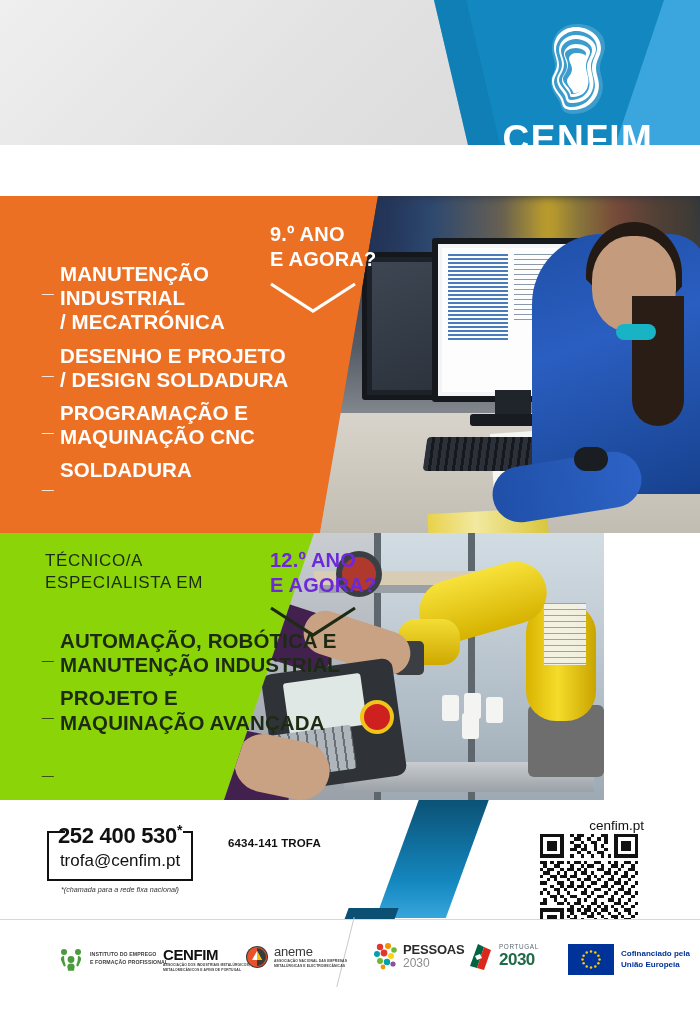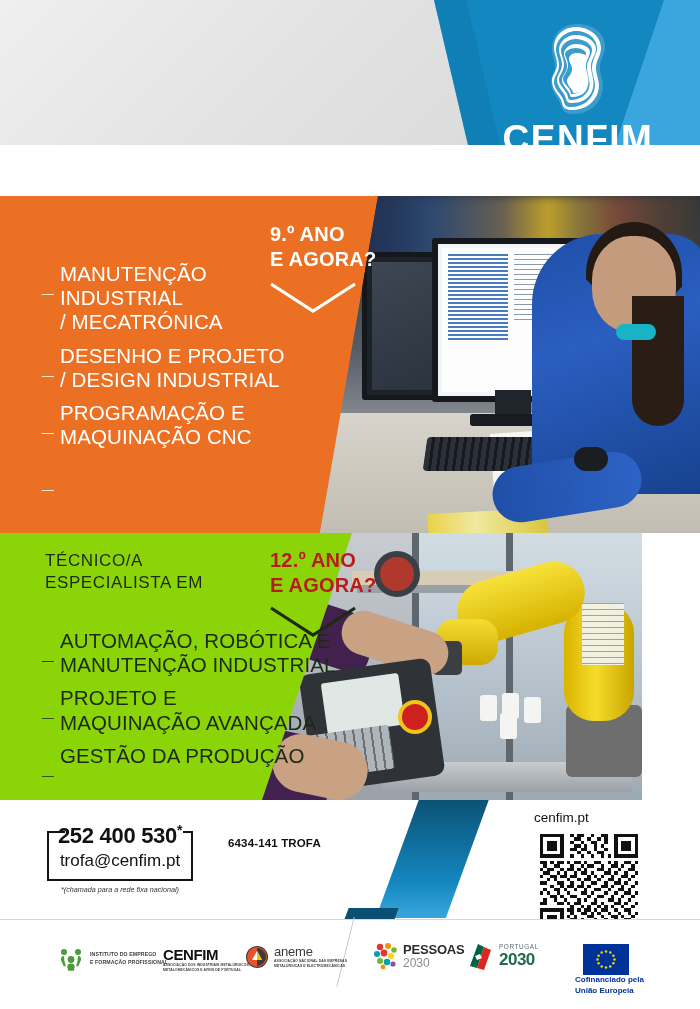--- a/index.html
+++ b/index.html
@@ -23,21 +23,21 @@
   .cenfim-sub{font-size:12px;color:#fff;letter-spacing:3.4px;margin-top:5px;font-weight:400;}
 
   .ribbon{position:absolute;left:47px;top:83px;width:330px;height:48px;background:#1e9cd7;z-index:6;
     clip-path:polygon(0 0,312px 0,330px 24px,312px 48px,0 48px,18px 24px);
     filter:drop-shadow(1px 2px 2px rgba(0,0,0,.18));}
   .ribbon span{position:absolute;left:0;right:14px;top:0;height:48px;line-height:48px;text-align:center;
     color:#fff;font-size:25px;font-weight:bold;letter-spacing:.4px;}
 
   
   .band-orange{position:absolute;left:0;top:196px;width:700px;height:337px;background:#ec7023;overflow:hidden;}
-  .band-green{position:absolute;left:0;top:533px;width:604px;height:267px;background:#8bd408;overflow:hidden;padding-left:38px;}
+  .band-green{position:absolute;left:0;top:533px;width:604px;height:267px;background:#8bd408;overflow:hidden;}
 
   .photo{position:absolute;top:0;right:0;height:100%;}
   .photo-orange{width:380px;clip-path:polygon(58px 0,380px 0,380px 337px,0 337px);}
   .photo-green{width:380px;clip-path:polygon(90px 0,380px 0,380px 267px,0 267px);}
 
   
   .ph1{position:absolute;inset:0;background:
     linear-gradient(180deg,#2b3440 0%,#3a4452 22%,#555c66 45%,#8f9298 70%,#b9b5ad 100%);}
   .ph1 .blur-top{position:absolute;left:0;top:0;width:100%;height:86px;
     background:linear-gradient(90deg,#1b2b4a 0%,#24365c 18%,#2f4a73 30%,#6b6252 48%,#c8a52a 60%,#8d7a3b 68%,#7b4a3a 78%,#564236 88%,#3b3a36 100%);
@@ -109,50 +109,50 @@
   .ph2 .sleeve2{position:absolute;left:26px;top:74px;width:86px;height:58px;background:#43214f;
     border-radius:16px;transform:rotate(18deg);}
   .ph2 .cyl{position:absolute;width:17px;height:26px;background:#f4f4f2;border-radius:3px;}
   .ph2 .conveyor{position:absolute;left:120px;bottom:8px;width:250px;height:30px;
     background:linear-gradient(180deg,#c8ccd0,#9ba1a7);}
 
   
   .sec-head{position:absolute;color:#fff;font-size:17px;letter-spacing:.6px;line-height:1.32;font-weight:400;}
   .sec-head.dark{color:#1d2b14;}
   .ano{position:absolute;color:#fff;font-size:20px;font-weight:bold;line-height:1.24;letter-spacing:.2px;}
-  .ano.dark{color:#b91c1c;}
+  .ano.dark{color:#6d28d9;}
   .chev{position:absolute;}
 
   .courses{position:absolute;}
   .course{display:flex;align-items:flex-start;margin-bottom:9px;}
   .dash{flex:0 0 auto;width:14px;color:#fff;font-size:21px;font-weight:bold;line-height:1.18;
     margin-right:4px;position:relative;top:11px;}
   .dash.dark{color:#1d2b14;}
-  .ctext{color:#fff;font-size:20.5px;font-weight:normal;line-height:1.18;letter-spacing:.1px;}
+  .ctext{color:#fff;font-size:20.5px;font-weight:bold;line-height:1.18;letter-spacing:.1px;}
   .ctext.dark{color:#1d2b14;}
 
   
   .footer{position:absolute;left:0;top:800px;width:700px;height:209px;background:#fff;overflow:hidden;}
   .f-stripe{position:absolute;left:398px;top:-4px;width:70px;height:122px;
     background:linear-gradient(180deg,#0b4f72 0%,#1487bf 70%,#37a6dc 100%);transform:skewX(-20deg);}
   .f-stripe2{position:absolute;left:345px;top:108px;width:50px;height:20px;background:#0b4f72;transform:skewX(-20deg);}
 
   .phonebox{position:absolute;left:47px;top:31px;width:146px;height:50px;}
   .phonebox .brk{position:absolute;inset:0;border:2.5px solid #111;}
   .phonebox .brk-cut{position:absolute;left:18px;top:-3px;width:118px;height:8px;background:#fff;}
   .phone{position:absolute;left:0;right:0;top:-9px;text-align:center;font-size:22px;font-weight:bold;color:#111;
     letter-spacing:-.3px;}
   .phone sup{font-size:14px;vertical-align:super;}
   .mail{position:absolute;left:0;right:0;top:20px;text-align:center;font-size:17px;color:#111;}
   .note{position:absolute;left:0;right:0;top:54px;text-align:center;font-size:7.2px;color:#333;font-style:italic;}
 
   .addr{position:absolute;left:228px;top:32px;font-size:11.5px;color:#111;line-height:1.95;
     font-weight:bold;letter-spacing:.15px;}
   .addr .l1{font-weight:bold;}
-  .site{position:absolute;left:534px;top:10px;width:110px;text-align:left;font-size:13.5px;color:#111;}
+  .site{position:absolute;left:534px;top:18px;width:110px;text-align:right;font-size:13.5px;color:#111;}
   .qr{position:absolute;left:540px;top:34px;width:98px;height:98px;}
 
   .logobar{position:absolute;left:0;top:119px;width:700px;height:90px;border-top:1px solid #d8d8d8;background:#fff;}
   .logobar .divider{position:absolute;left:345px;top:-4px;width:1px;height:72px;background:#c9c9c9;transform:rotate(14deg);}
   .lg{position:absolute;display:flex;align-items:center;}
   .lg-txt{font-size:5.2px;font-weight:bold;color:#3c3c3c;line-height:1.5;letter-spacing:.1px;}
   .big{font-size:15px;font-weight:bold;color:#111;letter-spacing:-.4px;}
   .eu-box{width:46px;height:31px;background:#003399;position:relative;}
   .eu-txt{font-size:8px;font-weight:bold;color:#003399;line-height:1.35;margin-left:7px;}
 </style>
@@ -220,29 +220,30 @@
     <div class="courses" style="left:42px;top:66px;width:320px;">
       <div class="course">
         <div class="dash">_</div>
         <div class="ctext" style="white-space:pre-line">MANUTENÇÃO
 INDUSTRIAL
 / MECATRÓNICA</div>
       </div>
       <div class="course">
         <div class="dash">_</div>
         <div class="ctext" style="white-space:pre-line">DESENHO E PROJETO
-/ DESIGN INDUSTRIAL</div>
+/ DESIGN SOLDADURA</div>
       </div>
       <div class="course">
         <div class="dash">_</div>
         <div class="ctext" style="white-space:pre-line">PROGRAMAÇÃO E
 MAQUINAÇÃO CNC</div>
       </div>
       <div class="course">
         <div class="dash">_</div>
+        <div class="ctext" style="white-space:pre-line">SOLDADURA</div>
       </div>
     </div>
   </div>
 
   <div class="band-green">
     <div class="photo photo-green">
       <div class="ph2">
         <div class="glass"></div>
         <div class="frame-v" style="left:150px;"></div>
         <div class="frame-v" style="left:244px;"></div>
@@ -290,21 +291,20 @@
         <div class="ctext dark" style="white-space:pre-line">AUTOMAÇÃO, ROBÓTICA E
 MANUTENÇÃO INDUSTRIAL</div>
       </div>
       <div class="course">
         <div class="dash dark">_</div>
         <div class="ctext dark" style="white-space:pre-line">PROJETO E
 MAQUINAÇÃO AVANÇADA</div>
       </div>
       <div class="course">
         <div class="dash dark">_</div>
-        <div class="ctext dark" style="white-space:pre-line">GESTÃO DA PRODUÇÃO</div>
       </div>
     </div>
   </div>
 
   <div class="footer">
     <div class="f-stripe"></div>
     <div class="f-stripe2"></div>
 
     <div class="phonebox">
       <div class="brk"></div>
@@ -608,21 +608,21 @@
           <path d="M4 24L12 2l6 3-7 21z" fill="#006341"></path>
           <path d="M11 26L18 5l7 3-7 20z" fill="#da291c"></path>
           <path d="M9 14l5-2 2 4-5 2z" fill="#ffffff"></path>
         </svg>
         <div style="margin-left:3px;">
           <div style="font-size:6.4px;color:#5d6b72;letter-spacing:.6px;line-height:1;">PORTUGAL</div>
           <div style="font-size:17px;font-weight:bold;color:#1f6b47;letter-spacing:-.5px;line-height:1;">2030</div>
         </div>
       </div>
 
-      <div class="lg" style="left:568px;top:24px;flex-direction:column;">
+      <div class="lg" style="left:568px;top:24px;">
         <div class="eu-box">
           <svg width="46" height="31" viewBox="0 0 46 31">
             <rect width="46" height="31" fill="#003399"></rect>
             <g fill="#FFCC00">
               <circle cx="23" cy="7.5" r="1.25"></circle>
                 <circle cx="27.3" cy="8.6" r="1.25"></circle>
               <circle cx="30.4" cy="11.7" r="1.25"></circle>
                 <circle cx="31.5" cy="15.5" r="1.25"></circle>
               <circle cx="30.4" cy="19.3" r="1.25"></circle>
                 <circle cx="27.3" cy="22.4" r="1.25"></circle>

